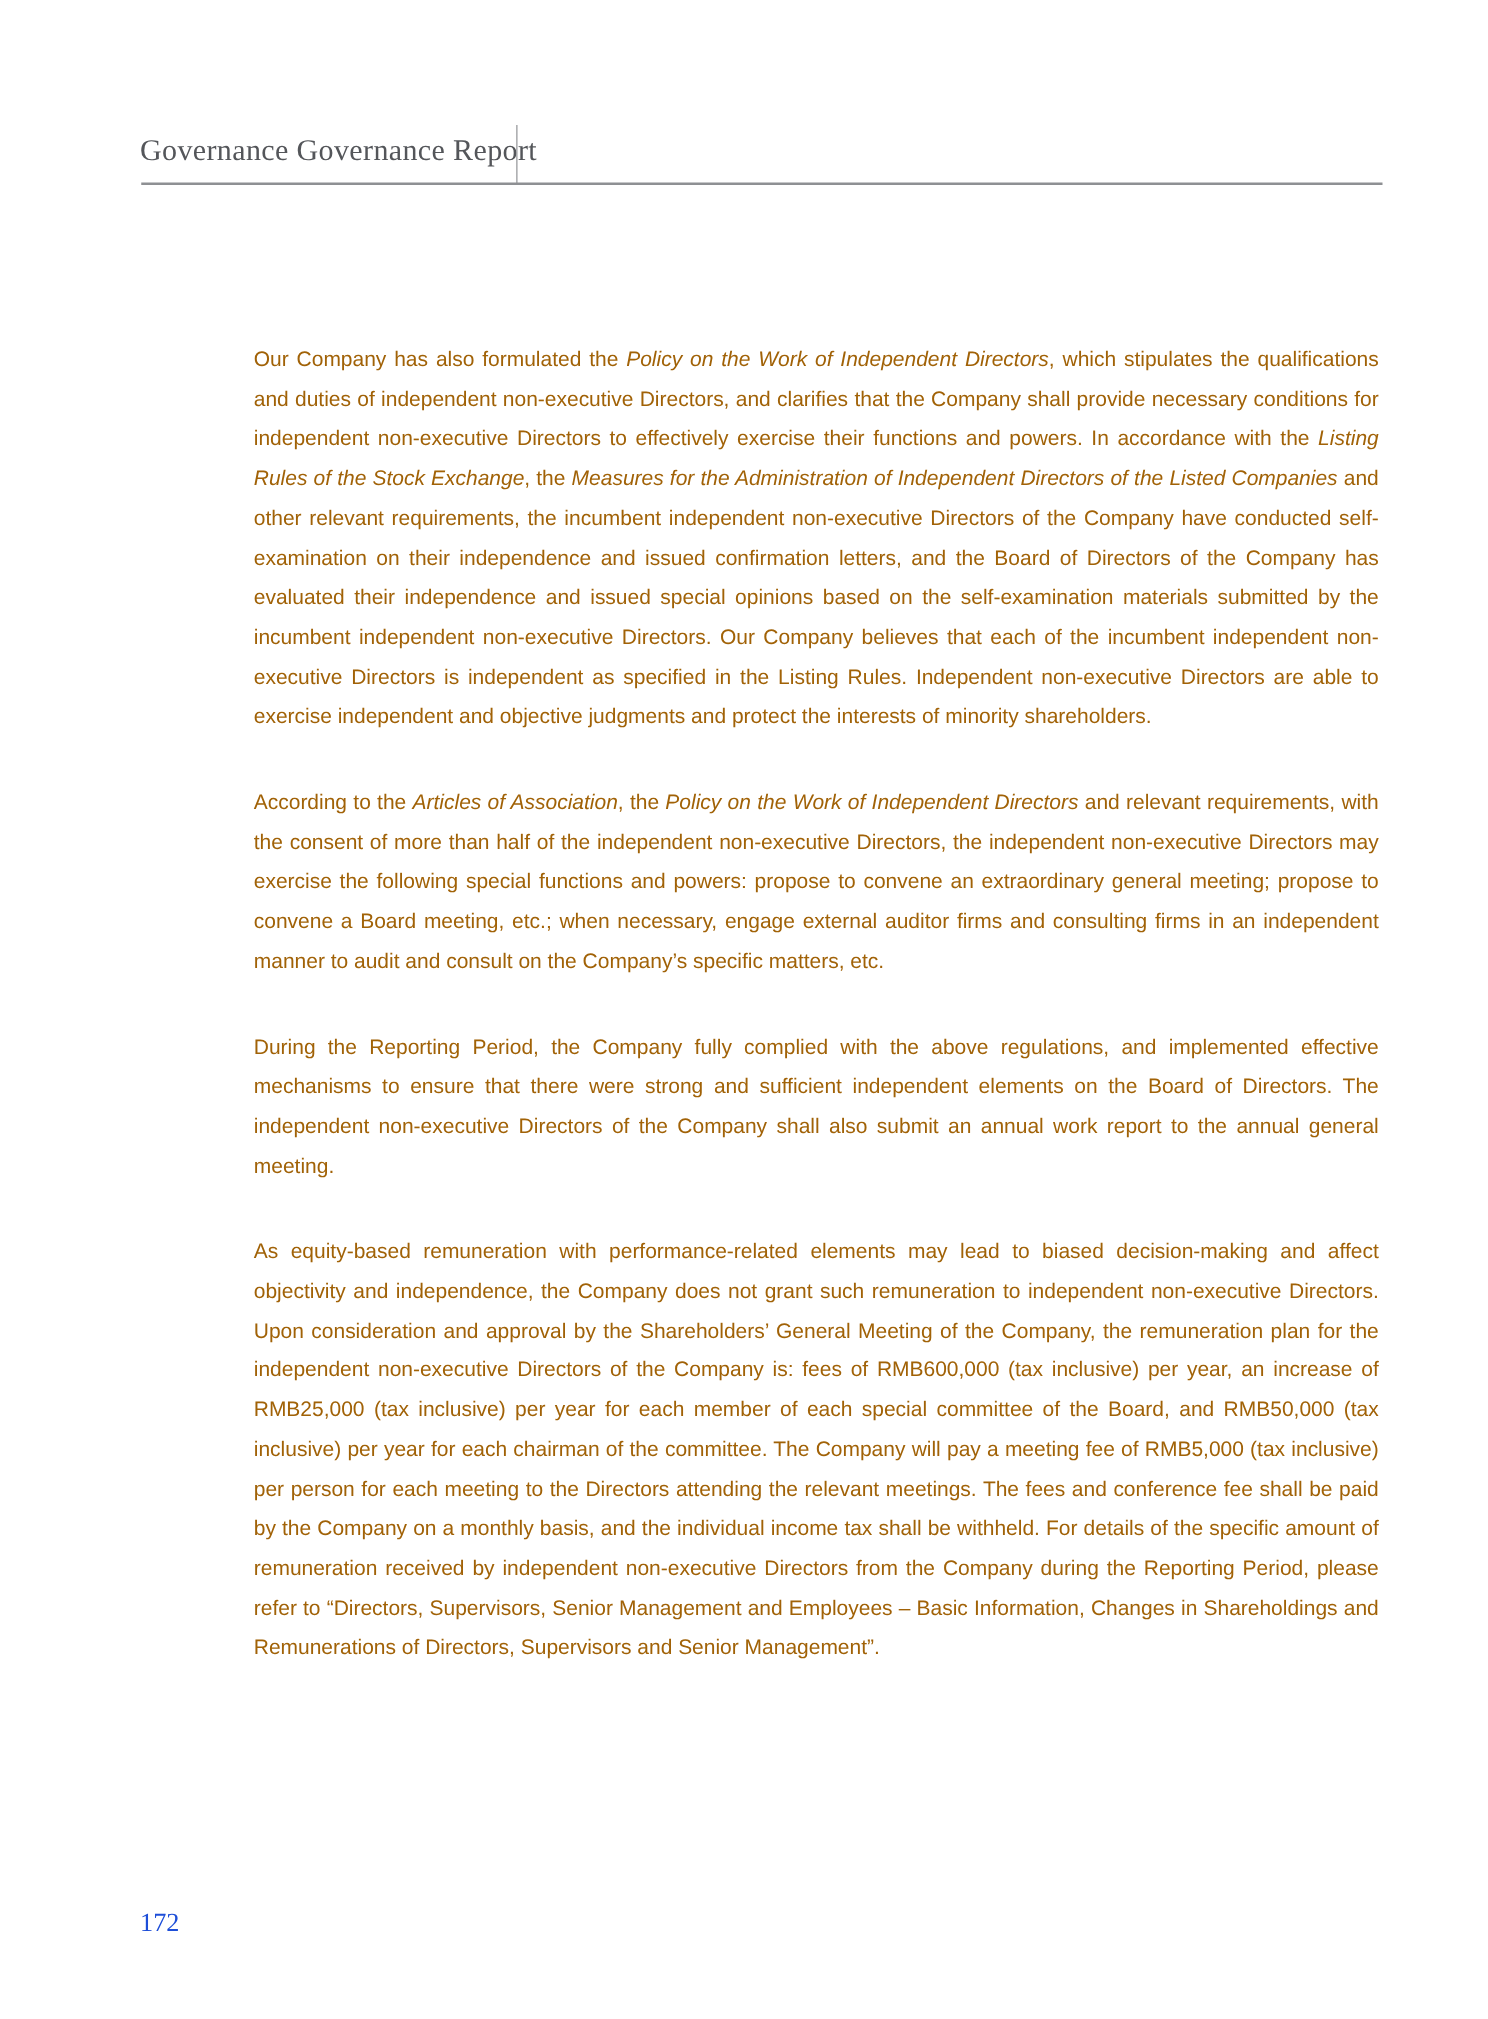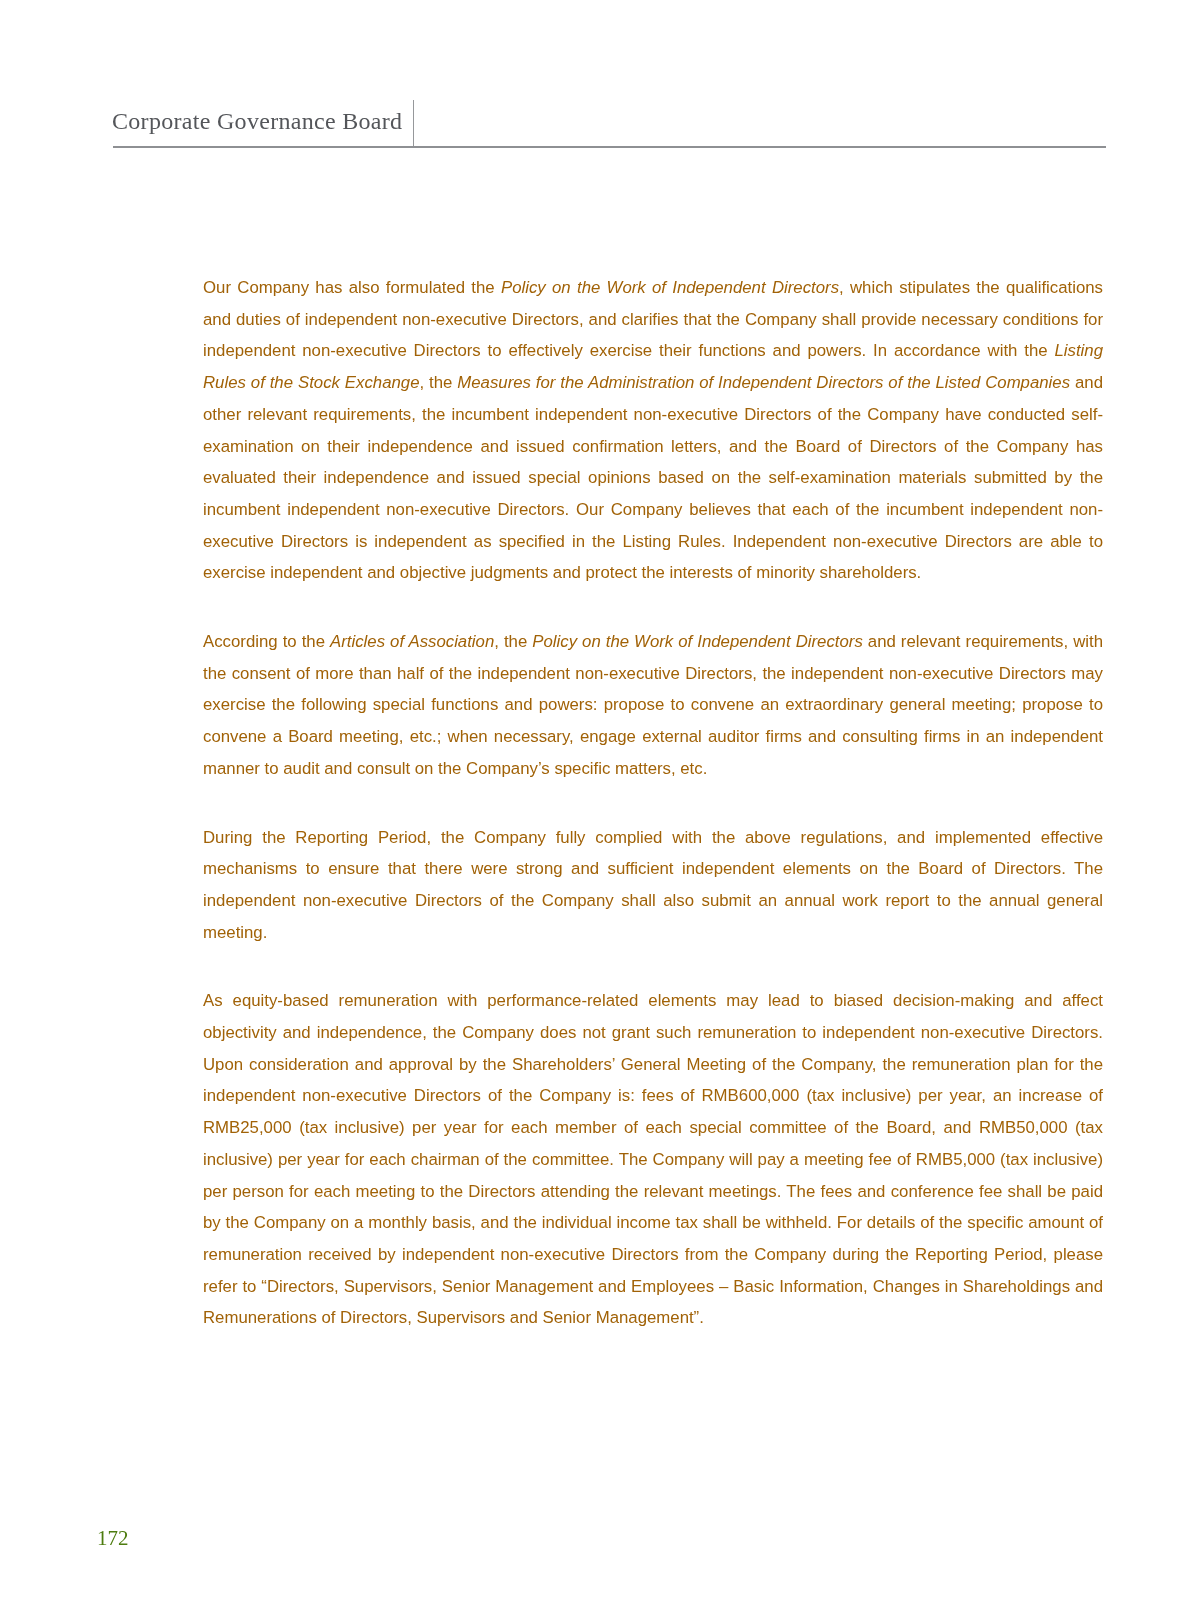--- a/index.html
+++ b/index.html
@@ -64,35 +64,35 @@
   .body-text p {
     margin: 0 0 37px 0;
     padding: 0;
   }
   .body-text em {
     font-style: italic;
   }
   
   .page-number {
     position: absolute;
-    left: 97px;
+    left: 112px;
     top: 1528px;
     font-family: "Liberation Serif", "DejaVu Serif", serif;
     font-size: 21px;
-    color: #4d7c0f;
+    color: #1d4ed8;
     line-height: 1;
   }
 </style>
 </head>
 <body>
 
 <div class="page">
 
   <header>
-    <h1 class="page-title">Corporate Governance Board</h1>
+    <h1 class="page-title">Governance Governance Report</h1>
     <span class="header-vrule"></span>
     <span class="header-hrule"></span>
   </header>
 
   <main class="body-text">
       <p><span>Our Company has also formulated the </span><em>Policy on the Work of Independent Directors</em><span>, which stipulates the qualifications and duties of independent non-executive Directors, and clarifies that the Company shall provide necessary conditions for independent non-executive Directors to effectively exercise their functions and powers. In accordance with the </span><em>Listing Rules of the Stock Exchange</em><span>, the </span><em>Measures for the Administration of Independent Directors of the Listed Companies</em><span> and other relevant requirements, the incumbent independent non-executive Directors of the Company have conducted self-examination on their independence and issued confirmation letters, and the Board of Directors of the Company has evaluated their independence and issued special opinions based on the self-examination materials submitted by the incumbent independent non-executive Directors. Our Company believes that each of the incumbent independent non-executive Directors is independent as specified in the Listing Rules. Independent non-executive Directors are able to exercise independent and objective judgments and protect the interests of minority shareholders.</span></p>
       <p><span>According to the </span><em>Articles of Association</em><span>, the </span><em>Policy on the Work of Independent Directors</em><span> and relevant requirements, with the consent of more than half of the independent non-executive Directors, the independent non-executive Directors may exercise the following special functions and powers: propose to convene an extraordinary general meeting; propose to convene a Board meeting, etc.; when necessary, engage external auditor firms and consulting firms in an independent manner to audit and consult on the Company’s specific matters, etc.</span></p>
       <p><span>During the Reporting Period, the Company fully complied with the above regulations, and implemented effective mechanisms to ensure that there were strong and sufficient independent elements on the Board of Directors. The independent non-executive Directors of the Company shall also submit an annual work report to the annual general meeting.</span></p>
       <p><span>As equity-based remuneration with performance-related elements may lead to biased decision-making and affect objectivity and independence, the Company does not grant such remuneration to independent non-executive Directors. Upon consideration and approval by the Shareholders’ General Meeting of the Company, the remuneration plan for the independent non-executive Directors of the Company is: fees of RMB600,000 (tax inclusive) per year, an increase of RMB25,000 (tax inclusive) per year for each member of each special committee of the Board, and RMB50,000 (tax inclusive) per year for each chairman of the committee. The Company will pay a meeting fee of RMB5,000 (tax inclusive) per person for each meeting to the Directors attending the relevant meetings. The fees and conference fee shall be paid by the Company on a monthly basis, and the individual income tax shall be withheld. For details of the specific amount of remuneration received by independent non-executive Directors from the Company during the Reporting Period, please refer to “Directors, Supervisors, Senior Management and Employees – Basic Information, Changes in Shareholdings and Remunerations of Directors, Supervisors and Senior Management”.</span></p>
     </main>

